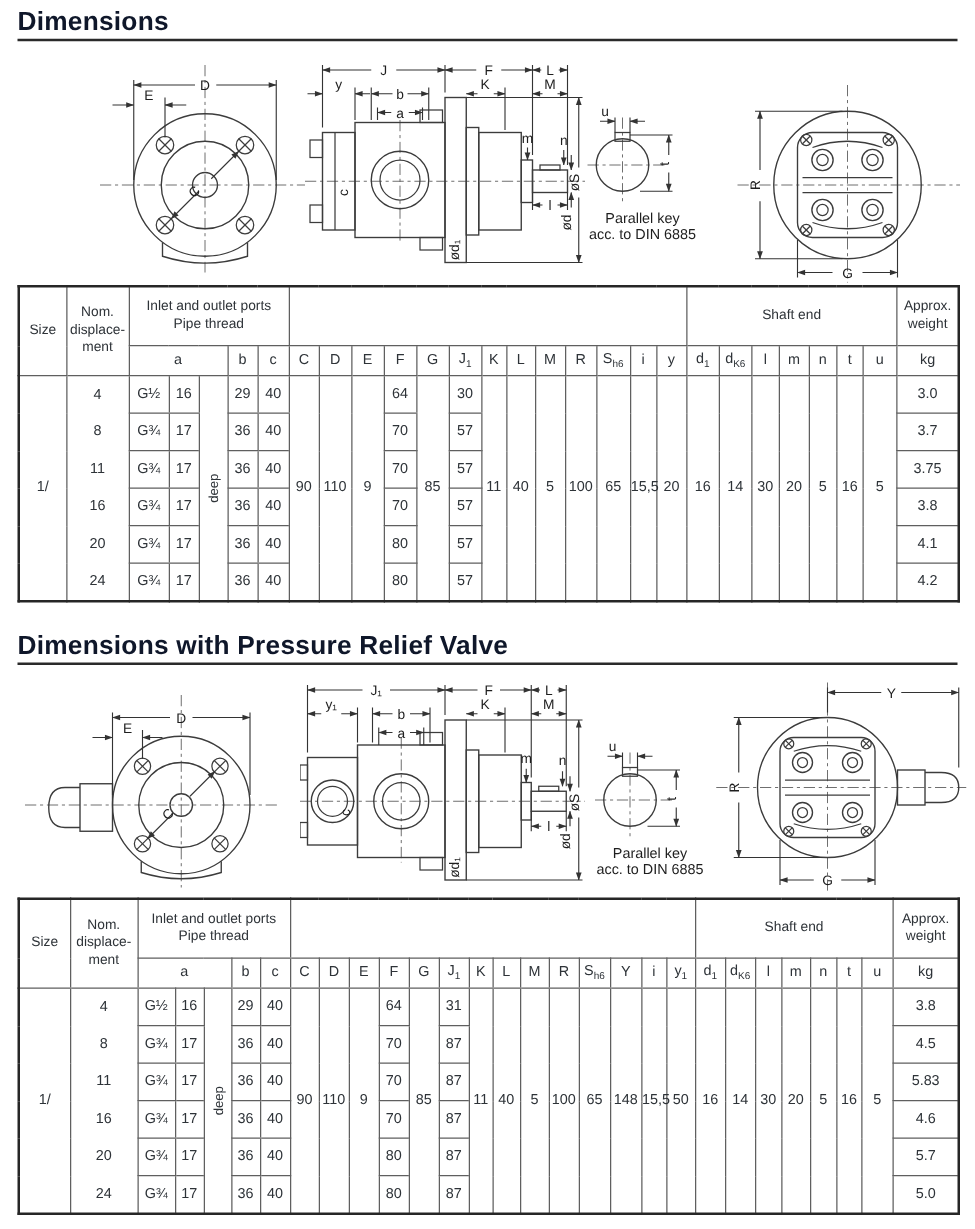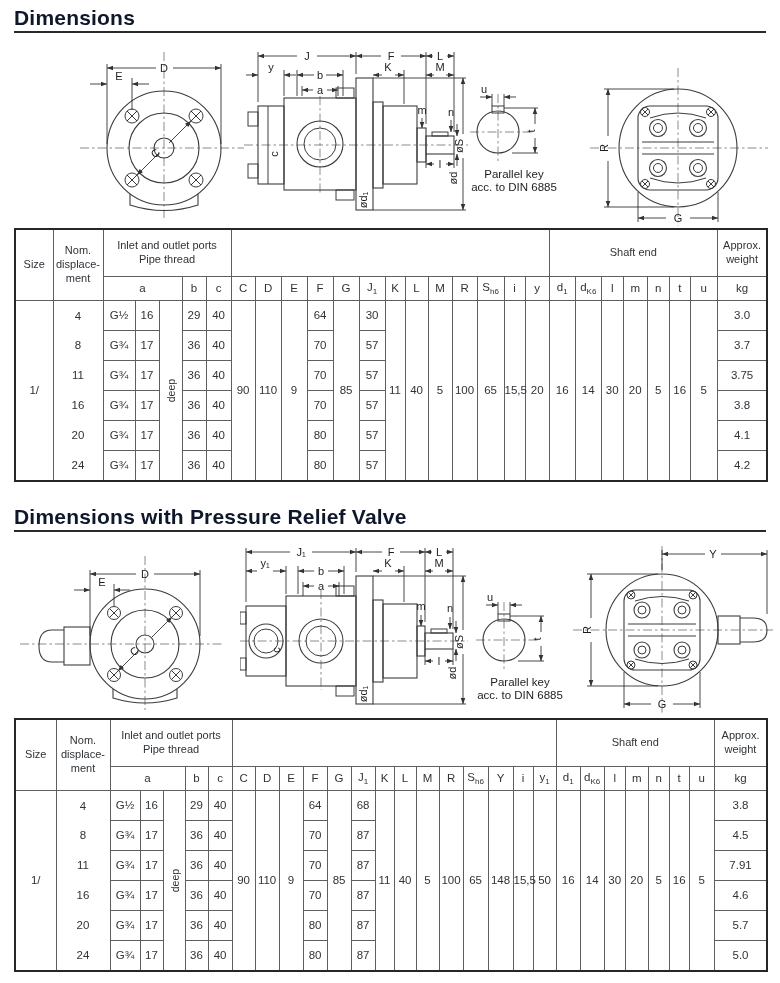--- a/index.html
+++ b/index.html
@@ -625,21 +625,21 @@
           <td class="rsep">G½</td>
           <td class="rsep">16</td>
           <td rowspan="6" class="deep"><span class="rot">deep</span></td>
           <td class="rsep">29</td>
           <td class="rsep">40</td>
           <td rowspan="6" class="">90</td>
           <td rowspan="6" class="">110</td>
           <td rowspan="6" class="">9</td>
           <td class="rsep">64</td>
           <td rowspan="6" class="">85</td>
-          <td class="rsep">68</td>
+          <td class="rsep">31</td>
           <td rowspan="6" class="">11</td>
           <td rowspan="6" class="">40</td>
           <td rowspan="6" class="">5</td>
           <td rowspan="6" class="">100</td>
           <td rowspan="6" class="">65</td>
           <td rowspan="6" class="">148</td>
           <td rowspan="6" class="">15,5</td>
           <td rowspan="6" class="">50</td>
           <td rowspan="6" class="">16</td>
           <td rowspan="6" class="">14</td>
@@ -661,21 +661,21 @@
           <td class="rsep">4.5</td>
         </tr>
         <tr>
           <td class="">11</td>
           <td class="rsep">G¾</td>
           <td class="rsep">17</td>
           <td class="rsep">36</td>
           <td class="rsep">40</td>
           <td class="rsep">70</td>
           <td class="rsep">87</td>
-          <td class="rsep">7.91</td>
+          <td class="rsep">5.83</td>
         </tr>
         <tr>
           <td class="">16</td>
           <td class="rsep">G¾</td>
           <td class="rsep">17</td>
           <td class="rsep">36</td>
           <td class="rsep">40</td>
           <td class="rsep">70</td>
           <td class="rsep">87</td>
           <td class="rsep">4.6</td>

